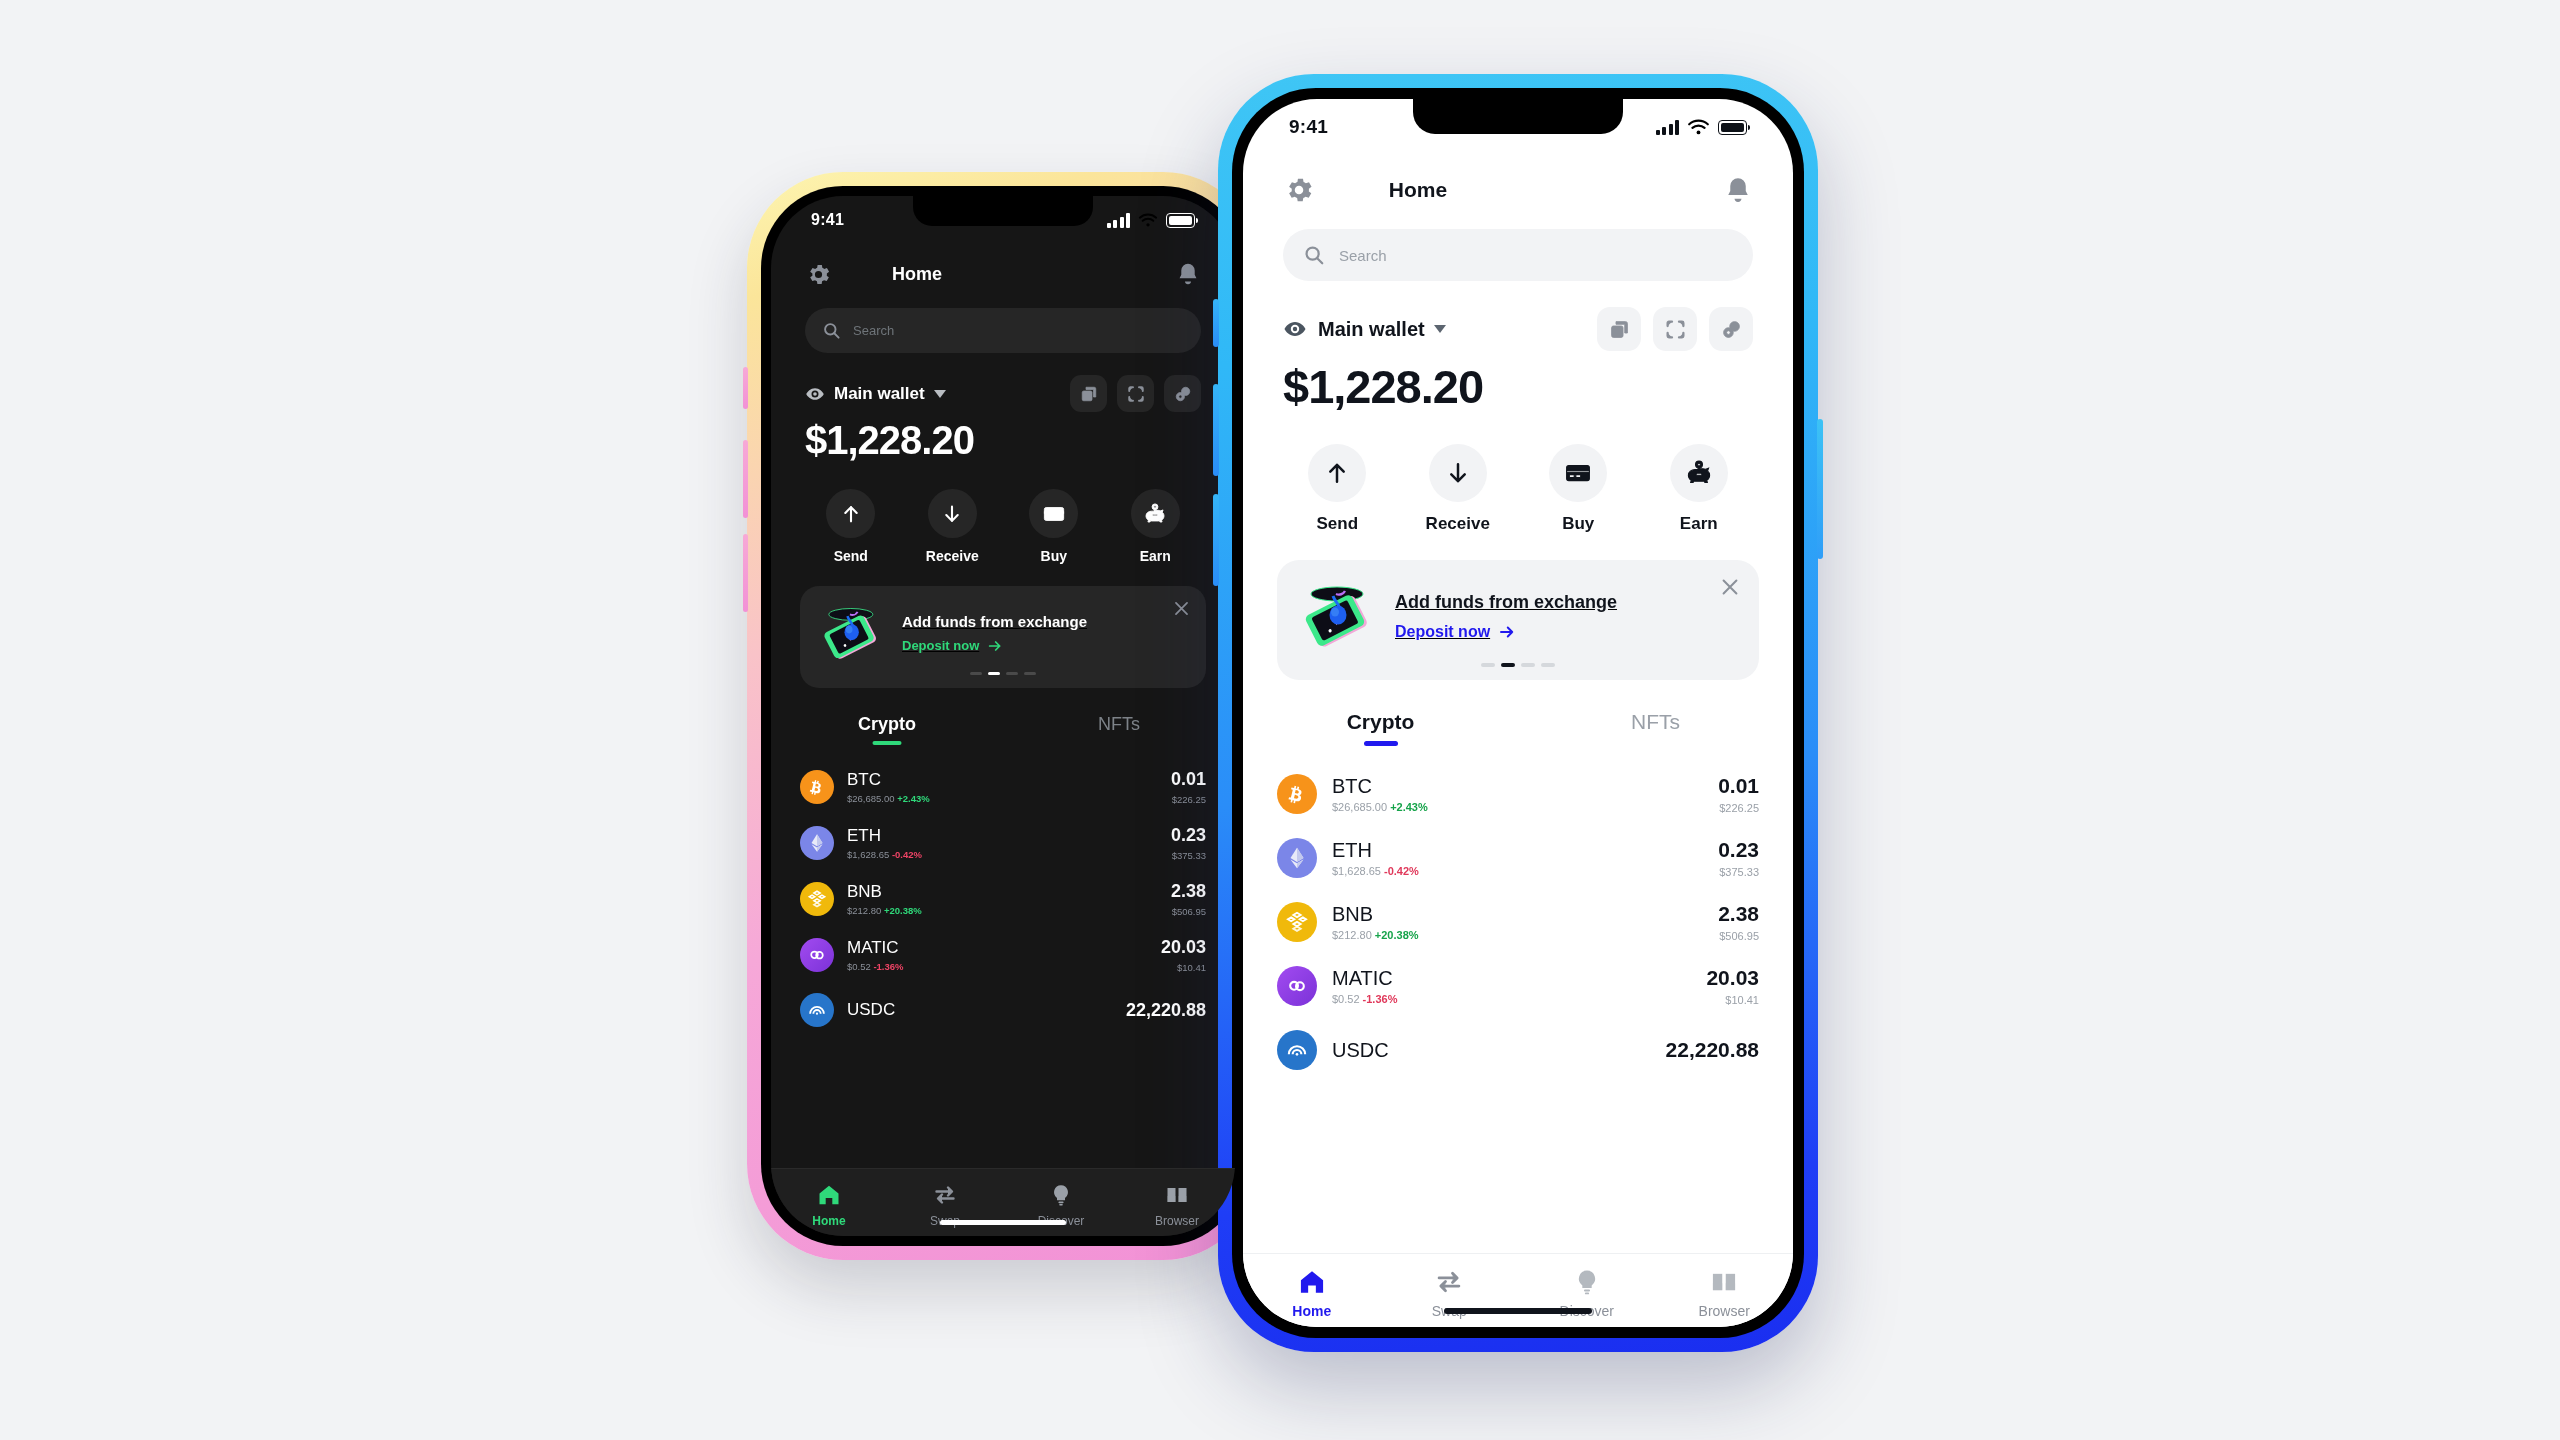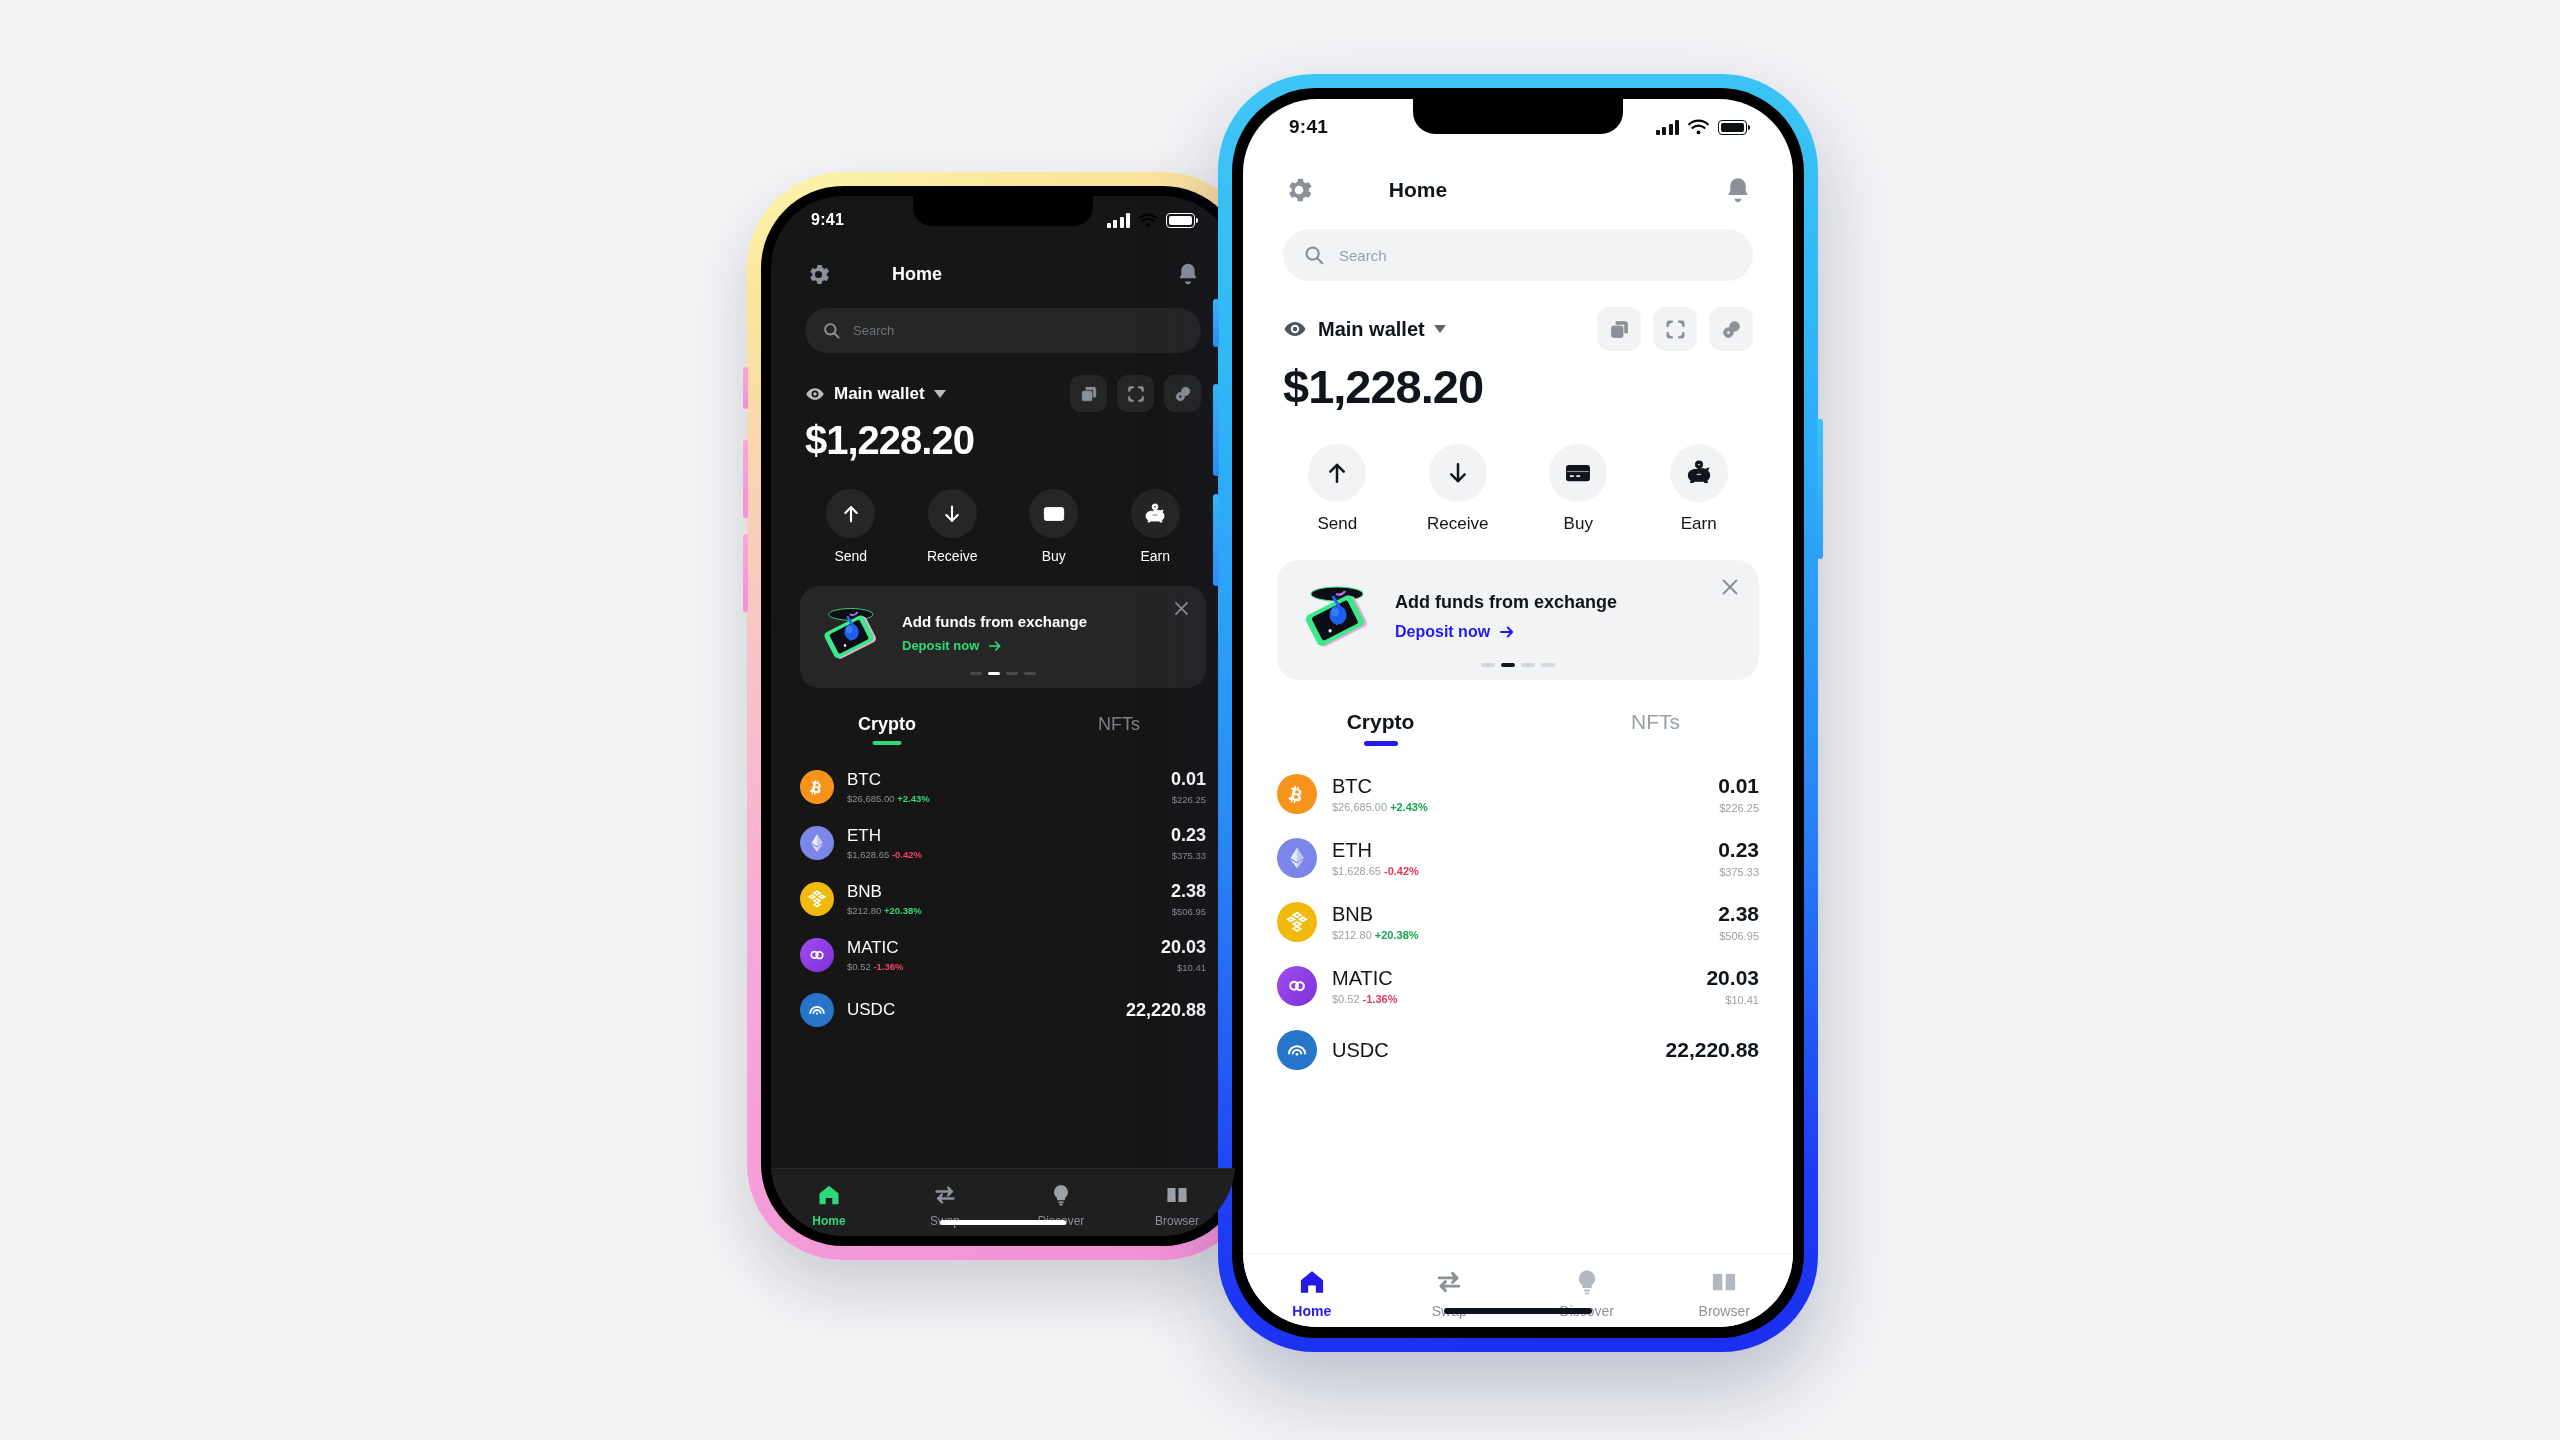--- a/index.html
+++ b/index.html
@@ -211,27 +211,27 @@
     width: 58px; height: 58px; border-radius: 50%;
     display: flex; align-items: center; justify-content: center;
   }
   #phone-dark .action-circle { width: 49px; height: 49px; }
   .light .action-circle { background: #f2f3f5; }
   .dark  .action-circle { background: #262626; }
   .action-circle svg { width: 26px; height: 26px; }
   #phone-dark .action-circle svg { width: 22px; height: 22px; }
   .light .action-circle svg { fill: #10141c; stroke: #10141c; }
   .dark  .action-circle svg { fill: #ffffff; stroke: #ffffff; }
-  .action-label { margin-top: 12px; font-size: 17px; }
+  .action-label { margin-top: 12px; font-size: 17px; font-weight: bold; }
   #phone-dark .action-label { margin-top: 10px; font-size: 14px; }
   .light .action-label { color: #10141c; }
   .dark  .action-label { color: #ffffff; }
 
   
-  .promo-wrap { padding: 26px 34px 0 34px; }
+  .promo-wrap { padding: 26px 34px 0 34px; text-decoration: underline; }
   #phone-dark .promo-wrap { padding: 22px 29px 0 29px; }
   .promo {
     border-radius: 22px; position: relative;
     display: flex; align-items: center;
     padding: 22px 20px 30px 20px;
     min-height: 116px;
   }
   #phone-dark .promo { border-radius: 19px; padding: 18px 17px 26px 17px; min-height: 98px; }
   .light .promo { background: #f2f3f5; }
   .dark  .promo { background: #262626; }

